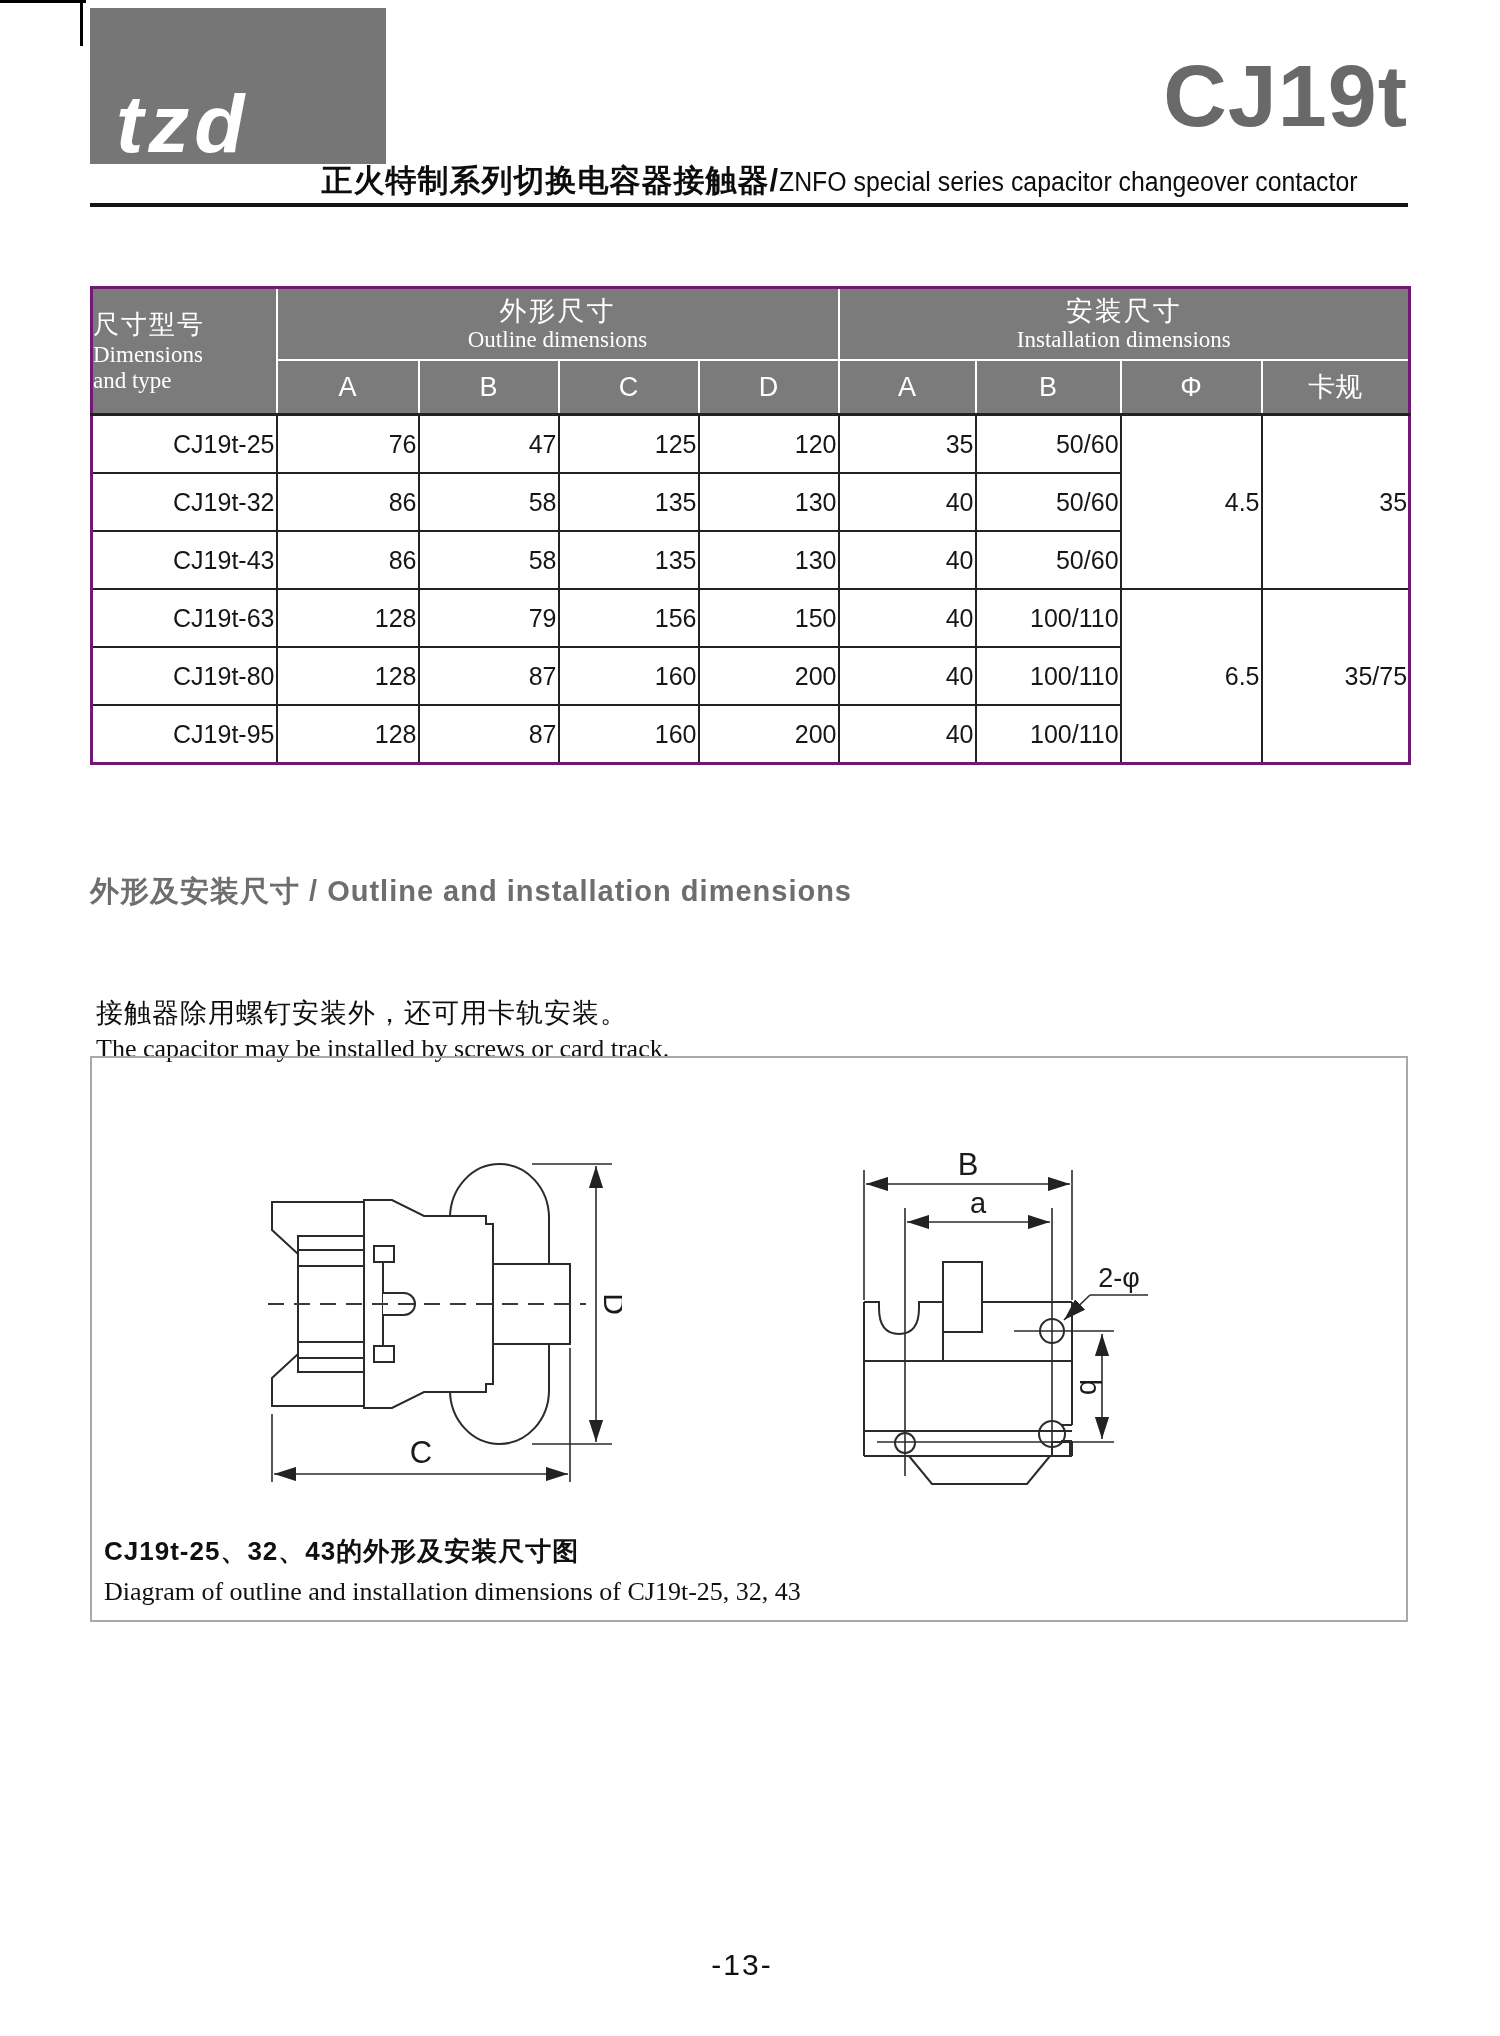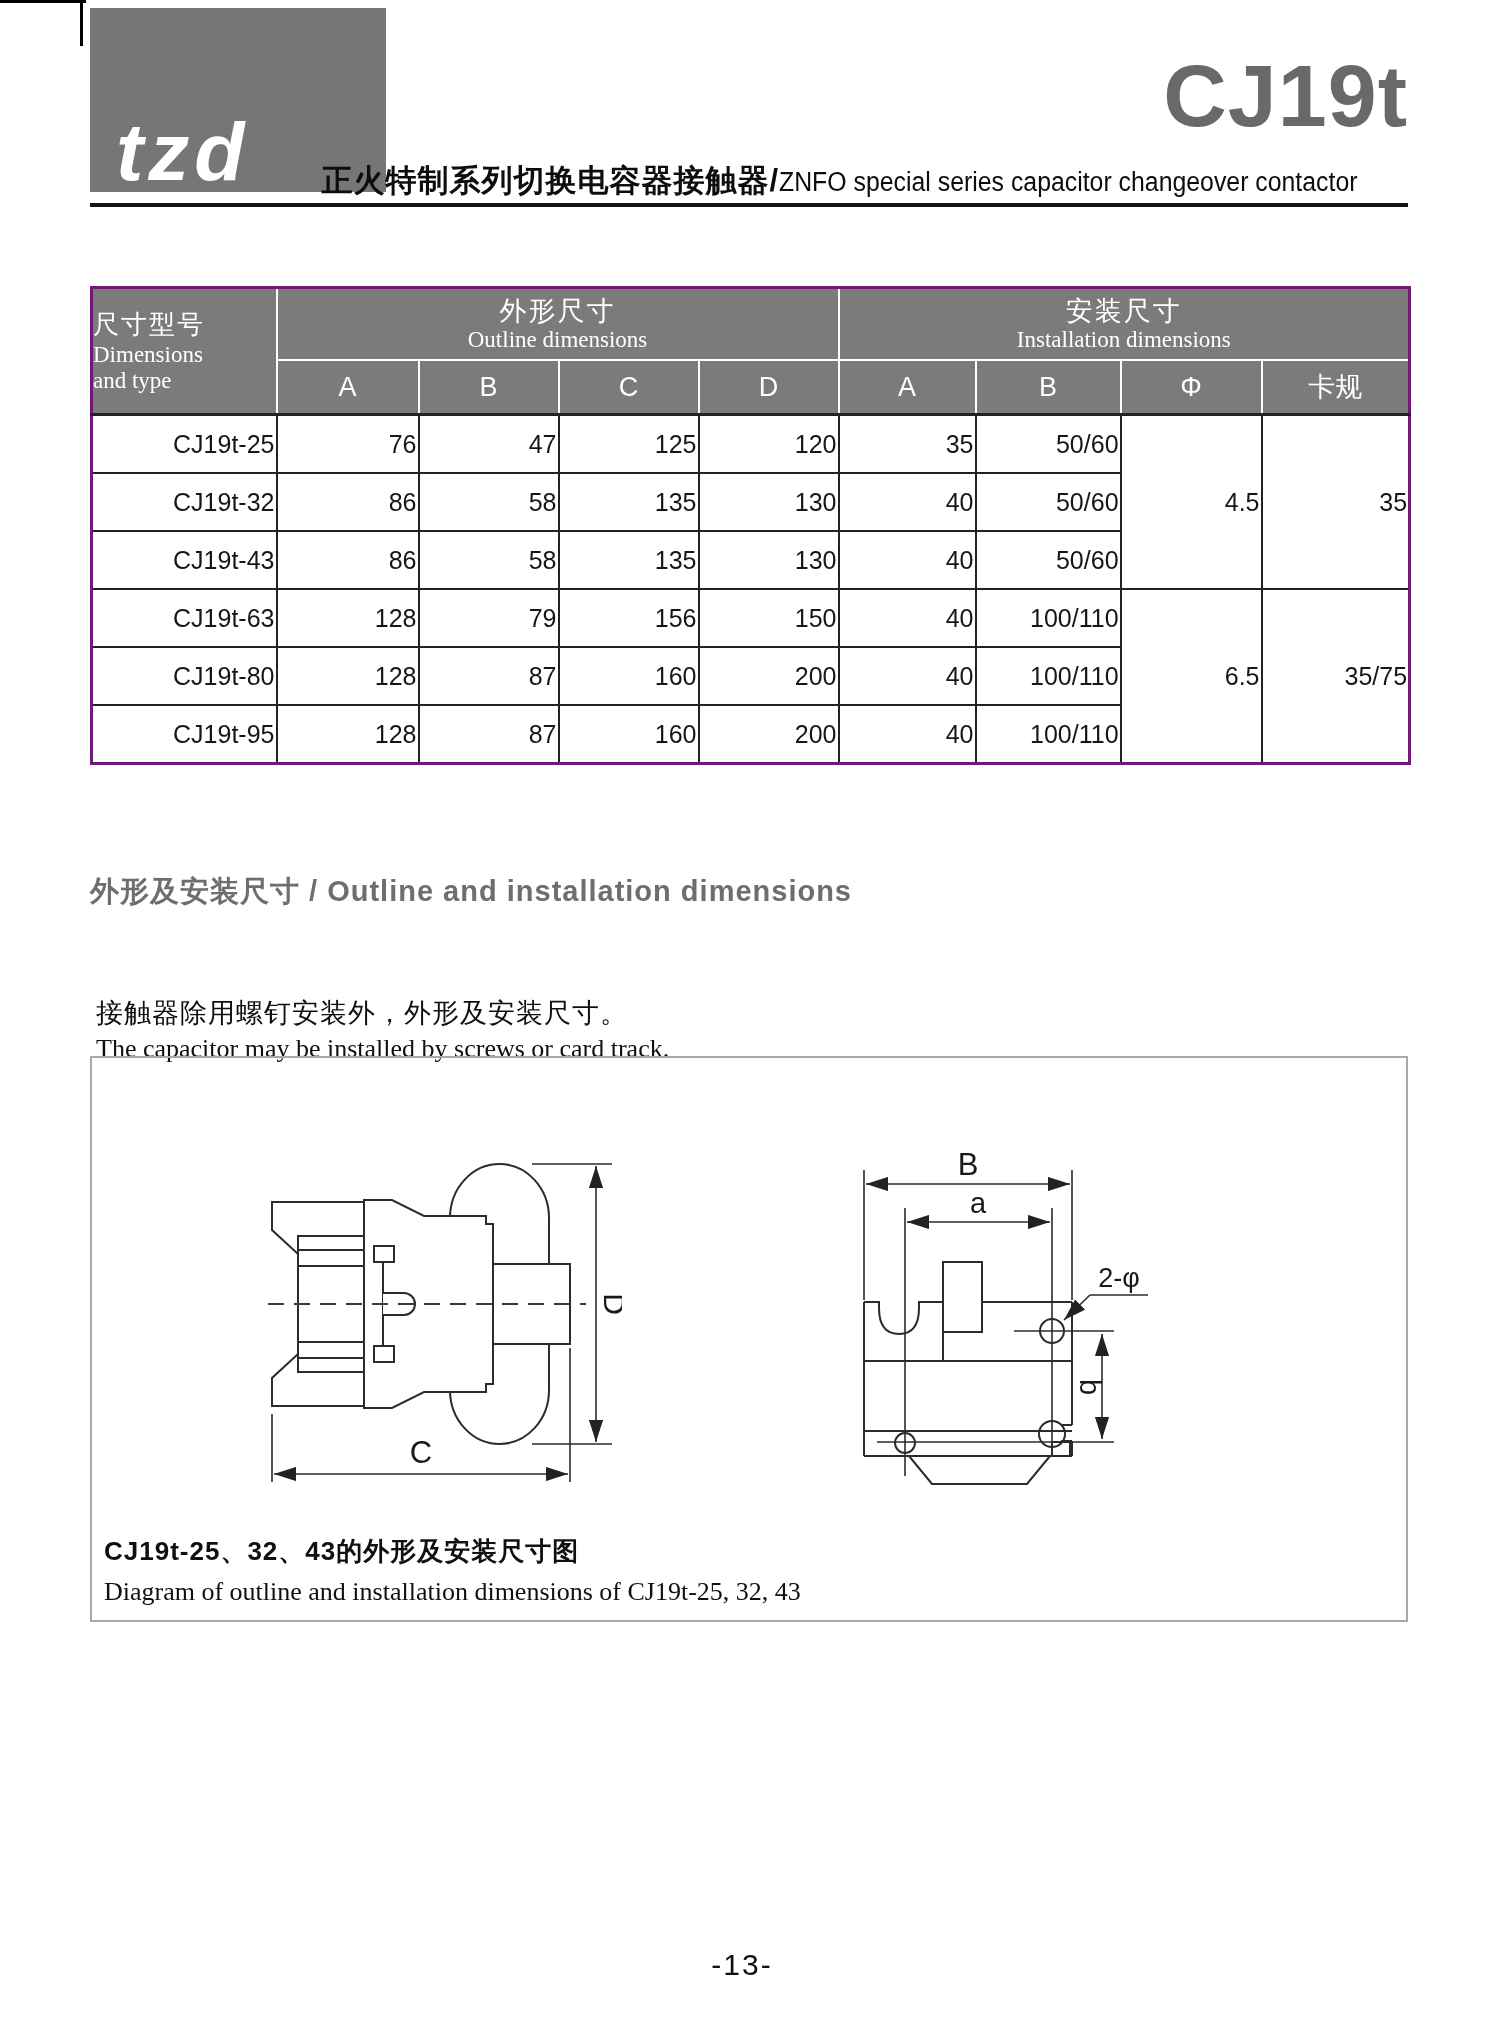--- a/index.html
+++ b/index.html
@@ -8,21 +8,21 @@
     font-family:"Liberation Sans","DejaVu Sans",sans-serif;color:#111;
     overflow:hidden;margin:0 auto;
   }
 
   
   .artifact-h{position:absolute;left:0;top:0;width:86px;height:3px;background:#000;}
   .artifact-v{position:absolute;left:80px;top:0;width:3px;height:46px;background:#000;}
 
   
   .logo-block{
-    position:absolute;left:90px;top:8px;width:296px;height:184px;background:#767676;
+    position:absolute;left:90px;top:8px;width:296px;height:156px;background:#767676;
     display:flex;align-items:flex-end;padding-left:26px;box-sizing:border-box;
   }
   .logo-text{
     color:#fff;font-size:82px;font-weight:bold;font-style:italic;
     letter-spacing:5px;line-height:0.98;
   }
   .model-title{
     position:absolute;top:52px;right:92px;font-size:88px;font-weight:bold;
     color:#696969;line-height:1;letter-spacing:1px;
   }
@@ -206,21 +206,21 @@
         <td>200</td>
         <td>40</td>
         <td>100/110</td>
       </tr>
     </tbody>
   </table>
 
   <div class="section-heading">外形及安装尺寸 / Outline and installation dimensions</div>
 
   <div class="note">
-    <div class="note-zh">接触器除用螺钉安装外，外形及安装尺寸。</div>
+    <div class="note-zh">接触器除用螺钉安装外，还可用卡轨安装。</div>
     <div class="note-en">The capacitor may be installed by screws or card track.</div>
   </div>
 
   <div class="diagram-box">
 
     <svg class="drawing drawing-left" width="420" height="420" viewBox="0 0 420 420">
       <defs>
         <marker id="arrL" orient="auto-start-reverse" markerWidth="15" markerHeight="9" refX="14" refY="4.5">
           <path d="M0,0 L14,4.5 L0,9 Z" fill="#222"></path>
         </marker>

